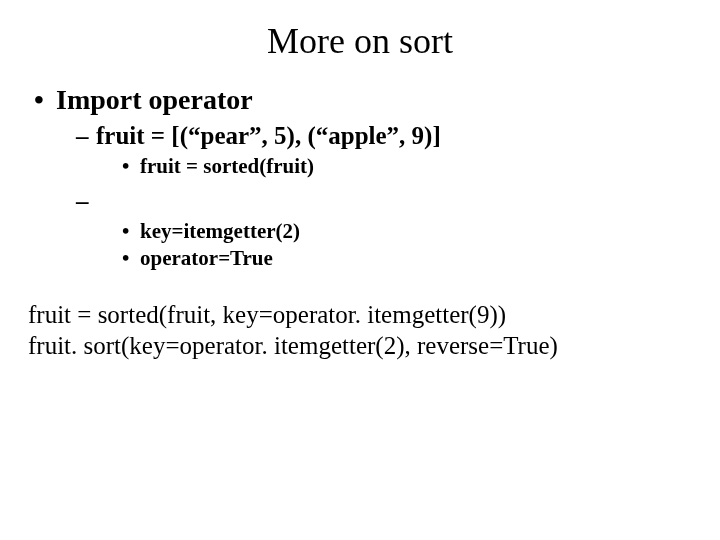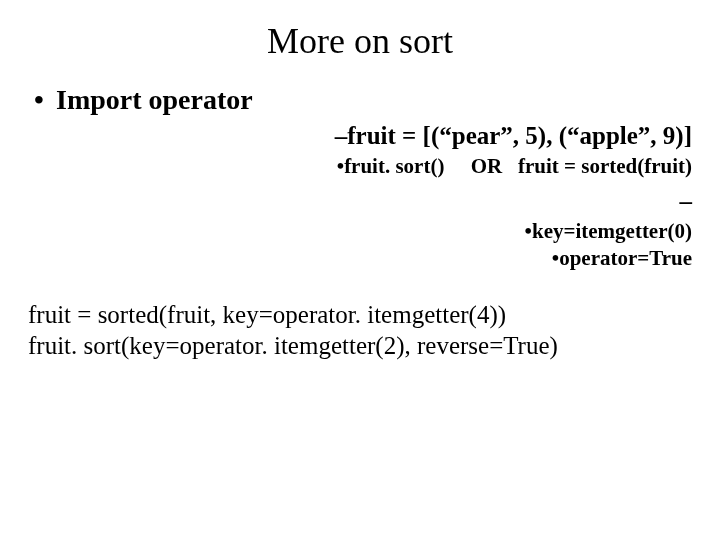--- a/index.html
+++ b/index.html
@@ -34,21 +34,20 @@
   ul.l1 > li::before {
     content: "•";
     display: inline-block;
     width: 22px;
   }
   ul.l2 {
     list-style: none;
     margin: 6px 0 8px 0;
     padding: 0 0 0 42px;
     font-size: 25px;
-    text-align: right;
   }
   ul.l2 > li {
     margin: 4px 0;
   }
   ul.l2 > li::before {
     content: "–";
     display: inline-block;
     width: 20px;
   }
   ul.l3 {
@@ -78,33 +77,33 @@
 
   <div class="title">More on sort</div>
 
   <ul class="l1">
     <li><span>Import operator</span>
 
       <ul class="l2">
         <li><span>fruit = [(“pear”, 5), (“apple”, 9)]</span>
 
           <ul class="l3">
-            <li><span>fruit. sort() &nbsp;&nbsp;&nbsp;&nbsp;OR&nbsp;&nbsp; fruit = sorted(fruit)</span></li>
+            <li><span>fruit = sorted(fruit)</span></li>
           </ul>
         </li>
 
         <li>
 
           <ul class="l3">
-            <li><span>key=itemgetter(0)</span></li>
+            <li><span>key=itemgetter(2)</span></li>
             <li><span>operator=True</span></li>
           </ul>
         </li>
       </ul>
     </li>
   </ul>
 
   <div class="bottom-block">
-    <div>fruit = sorted(fruit, key=operator. itemgetter(4))</div>
+    <div>fruit = sorted(fruit, key=operator. itemgetter(9))</div>
     <div>fruit. sort(key=operator. itemgetter(2), reverse=True)</div>
   </div>
 
 </div>
 
 </body></html>

